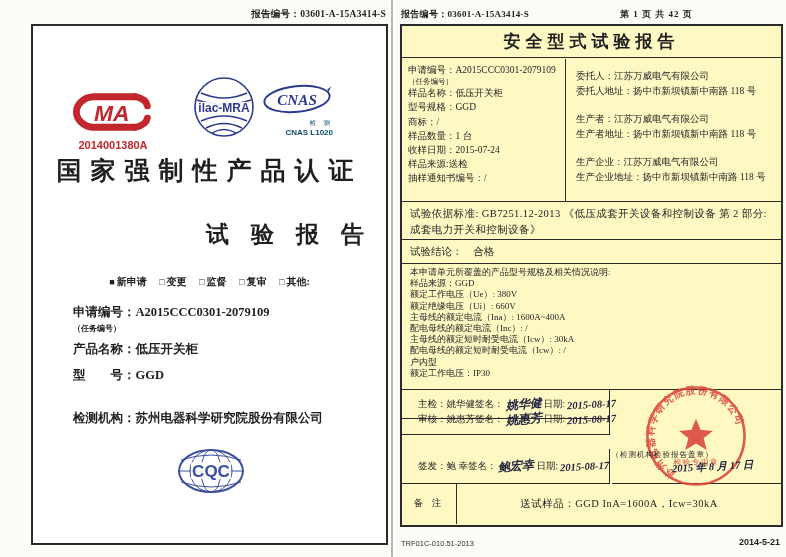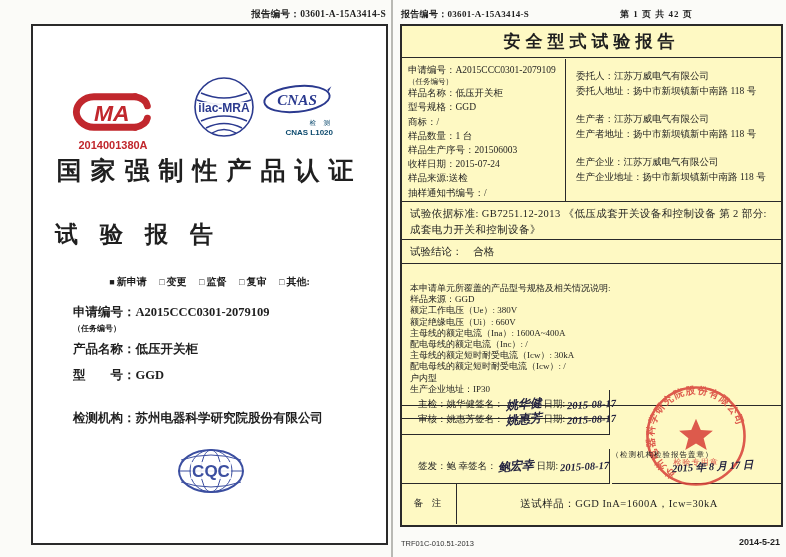--- a/index.html
+++ b/index.html
@@ -16,21 +16,21 @@
   .l-reportno{left:150px;top:8px;width:236px;text-align:right;font-size:9.5px;font-weight:bold;letter-spacing:.3px;}
   .l-box{left:31px;top:24px;width:353px;height:517px;border:2px solid #2a2a2a;background:#fff;}
   .l-logos{left:0;top:55px;width:100%;height:90px;}
   .cma-wrap{left:35px;top:8px;width:90px;text-align:center;}
   .cma-num{color:#c1272d;font-size:11px;font-weight:bold;font-family:"Liberation Sans",sans-serif;margin-top:0px;}
   .ilac-wrap{left:158px;top:-6px;width:66px;text-align:center;}
   .cnas-wrap{left:226px;top:0;width:74px;text-align:right;color:#0c4a6e;}
   .cnas-sub1{font-size:6.5px;letter-spacing:3px;margin-top:-2px;}
   .cnas-sub2{font-size:8px;font-weight:bold;font-family:"Liberation Sans",sans-serif;}
   .l-title1{left:0;top:128px;width:100%;text-align:center;font-size:25px;font-weight:bold;letter-spacing:9px;}
-  .l-title2{left:0;top:193px;width:100%;text-align:left;font-size:23px;font-weight:bold;letter-spacing:22px;text-indent:22px;}
+  .l-title2{left:0;top:193px;width:100%;text-align:right;font-size:23px;font-weight:bold;letter-spacing:22px;text-indent:22px;}
   .l-checks{left:0;top:249px;width:100%;text-align:center;font-size:10px;font-weight:bold;white-space:nowrap;}
   .l-checks .cb{margin:0 5px;}
   .l-checks .cb-glyph{margin-right:2px;font-size:9px;}
   .l-fields{left:40px;top:278px;width:300px;font-size:12.5px;font-weight:bold;}
   .l-field{margin-bottom:9px;white-space:pre;}
   .l-tasknote{font-size:8px;margin:-7px 0 7px 0;font-weight:bold;}
   .l-field.gap{margin-top:26px;}
   .cqc-wrap{left:130px;top:420px;width:96px;text-align:center;}
   
   .r-head-left{left:401px;top:8px;font-size:9px;font-weight:bold;letter-spacing:.3px;}
@@ -41,21 +41,21 @@
   .r-info{top:33px;height:143px;border-bottom:1.5px solid #2a2a2a;}
   .r-info-left{position:absolute;left:0;top:0;width:164px;height:100%;border-right:1.5px solid #2a2a2a;box-sizing:border-box;padding:4px 6px;}
   .r-info-left div{line-height:14.2px;white-space:nowrap;}
   .r-info-left div:nth-child(2){font-size:7.5px;line-height:9px;}
   .r-info-right{position:absolute;left:166px;top:0;right:0;height:100%;box-sizing:border-box;padding:10px 8px 4px 8px;}
   .r-info-right div{line-height:15px;white-space:nowrap;}
   .r-info-right div:nth-child(3),.r-info-right div:nth-child(5){margin-top:13px;}
   .r-standard{top:176px;height:38px;border-bottom:1.5px solid #2a2a2a;padding:4px 8px;font-size:10.5px;line-height:15.5px;letter-spacing:.4px;}
   .r-conclusion{top:214px;height:24px;border-bottom:1.5px solid #2a2a2a;padding:5px 8px;font-size:10.5px;}
   .r-conclusion .val{margin-left:8px;}
-  .r-coverage{top:238px;height:126px;border-bottom:1.5px solid #2a2a2a;padding:3px 8px;font-size:9px;margin-top:16px;}
+  .r-coverage{top:238px;height:126px;border-bottom:1.5px solid #2a2a2a;padding:3px 8px;font-size:9px;}
   .r-coverage div{line-height:11.2px;white-space:nowrap;}
   .r-sig{height:30px;border-bottom:1.5px solid #2a2a2a;width:208px;border-right:1.5px solid #2a2a2a;padding:0 16px;display:flex;align-items:center;font-size:9.5px;white-space:nowrap;}
   .r-sig1{top:364px;height:29px;}
   .r-sig2{top:379px;height:30px;}
   .r-sig3{top:423px;height:35px;border-bottom:1.5px solid #2a2a2a;}
   .r-sig .role{width:86px;}
   .hand{font-style:italic;font-weight:bold;color:#23233f;display:inline-block;transform:rotate(-5deg);font-size:12px;margin:0 2px;}
   .hand.date{font-size:10.5px;transform:rotate(-3deg);}
   .r-stampcell{position:absolute;left:209.5px;top:364px;width:169.5px;height:94px;border-bottom:1.5px solid #2a2a2a;box-sizing:border-box;}
   .stamp-svg{position:absolute;left:32px;top:-6px;opacity:.88;}
@@ -153,21 +153,20 @@
   <div class="r-row r-title">安全型式试验报告</div>
 
   <div class="r-row r-info">
     <div class="r-info-left">
       <div>申请编号：A2015CCC0301-2079109</div>
       <div>（任务编号）</div>
       <div>样品名称：低压开关柜</div>
       <div>型号规格：GGD</div>
       <div>商标：/</div>
       <div>样品数量：1 台</div>
-      <div>样品生产序号：201506003</div>
       <div>收样日期：2015-07-24</div>
       <div>样品来源:送检</div>
       <div>抽样通知书编号：/</div>
     </div>
     <div class="r-info-right">
       <div>委托人：江苏万威电气有限公司</div>
       <div>委托人地址：扬中市新坝镇新中南路 118 号</div>
       <div>生产者：江苏万威电气有限公司</div>
       <div>生产者地址：扬中市新坝镇新中南路 118 号</div>
       <div>生产企业：江苏万威电气有限公司</div>
@@ -185,21 +184,21 @@
   <div class="r-row r-coverage">
     <div>本申请单元所覆盖的产品型号规格及相关情况说明:</div>
     <div>样品来源：GGD</div>
     <div>额定工作电压（Ue）: 380V</div>
     <div>额定绝缘电压（Ui）: 660V</div>
     <div>主母线的额定电流（Ina）: 1600A~400A</div>
     <div>配电母线的额定电流（Inc）: /</div>
     <div>主母线的额定短时耐受电流（Icw）: 30kA</div>
     <div>配电母线的额定短时耐受电流（Icw）: /</div>
     <div>户内型</div>
-    <div>生产企业地址：IP30</div>
+    <div>额定工作电压：IP30</div>
   </div>
 
   <div class="r-row r-sig r-sig1">
     <span class="role">主检：姚华健</span>
     <span>签名：</span>
     <span class="hand">姚华健</span>
     <span>日期:</span>
     <span class="hand date">2015-08-17</span>
   </div>
   <div class="r-row r-sig r-sig2">

